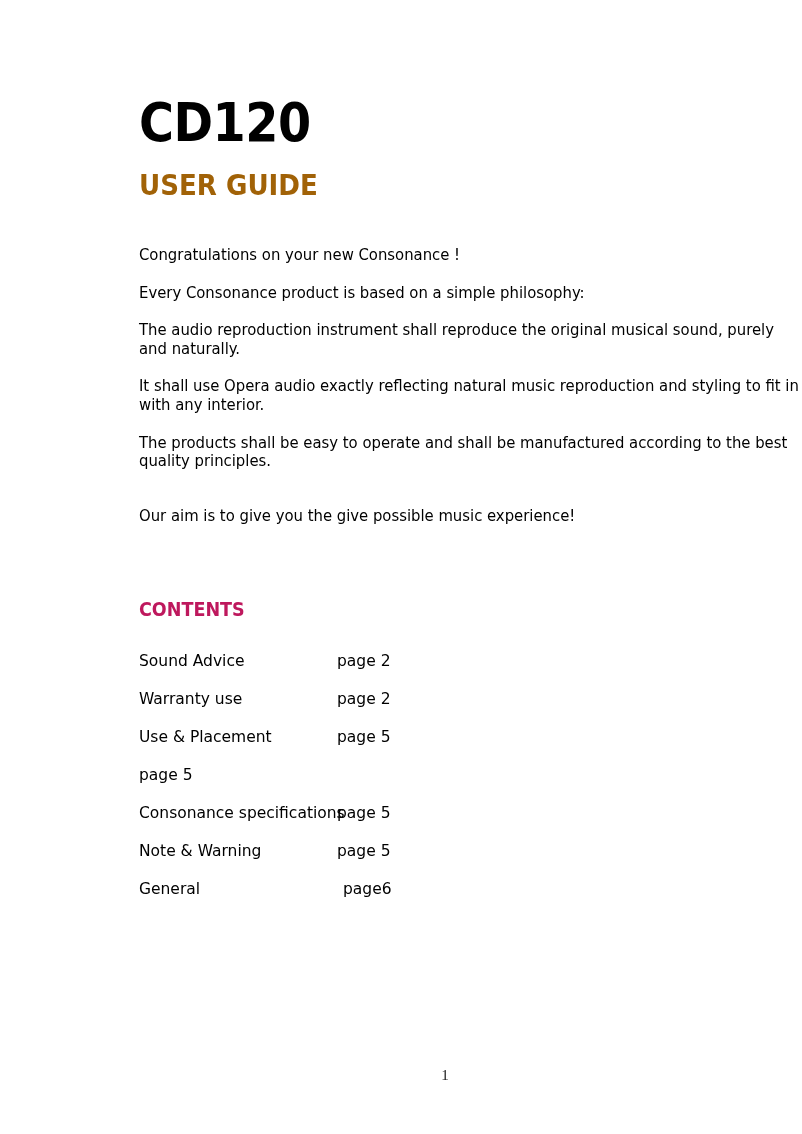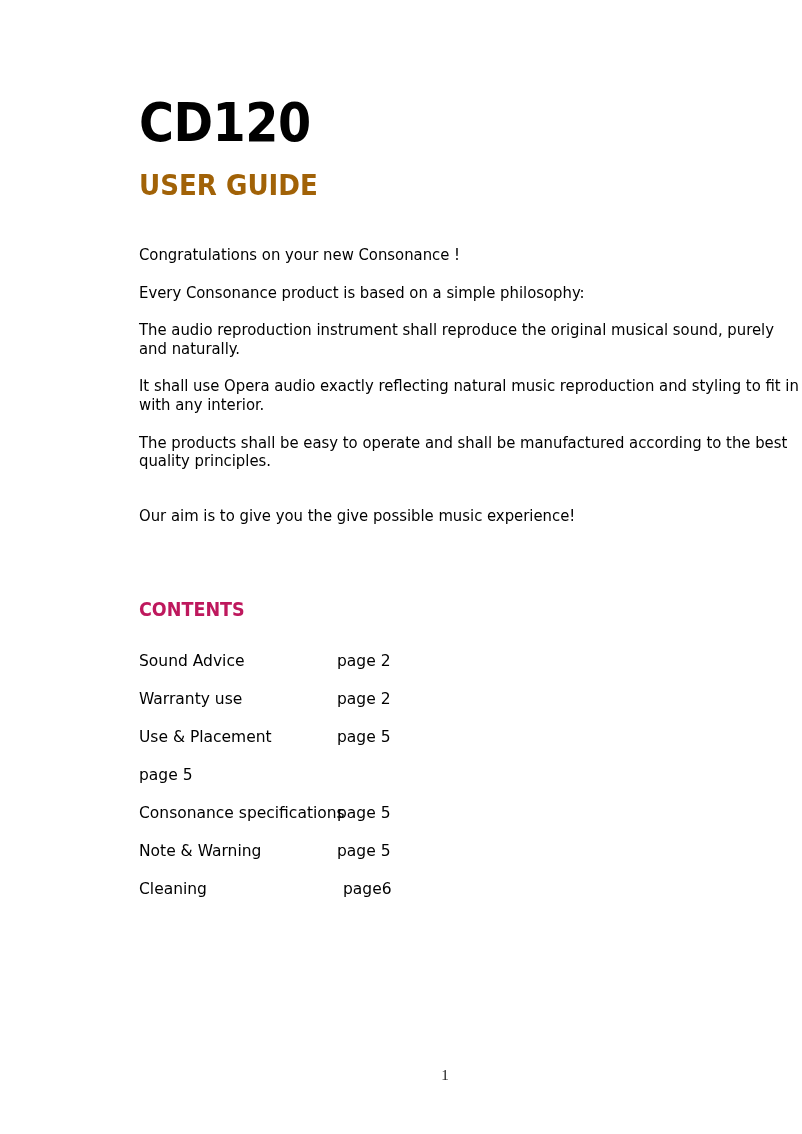--- a/index.html
+++ b/index.html
@@ -170,21 +170,21 @@
       </li>
       <li class="contents-row">
         <span class="item-label">Consonance specifications</span>
         <span class="item-page">page 5</span>
       </li>
       <li class="contents-row">
         <span class="item-label">Note &amp; Warning</span>
         <span class="item-page">page 5</span>
       </li>
       <li class="contents-row indented">
-        <span class="item-label">Cleaning</span>
+        <span class="item-label">General</span>
         <span class="item-page">page6</span>
       </li>
     </ul>
 
   </div>
 
   <div class="footer-pagenum">1</div>
 
 </div>
 

